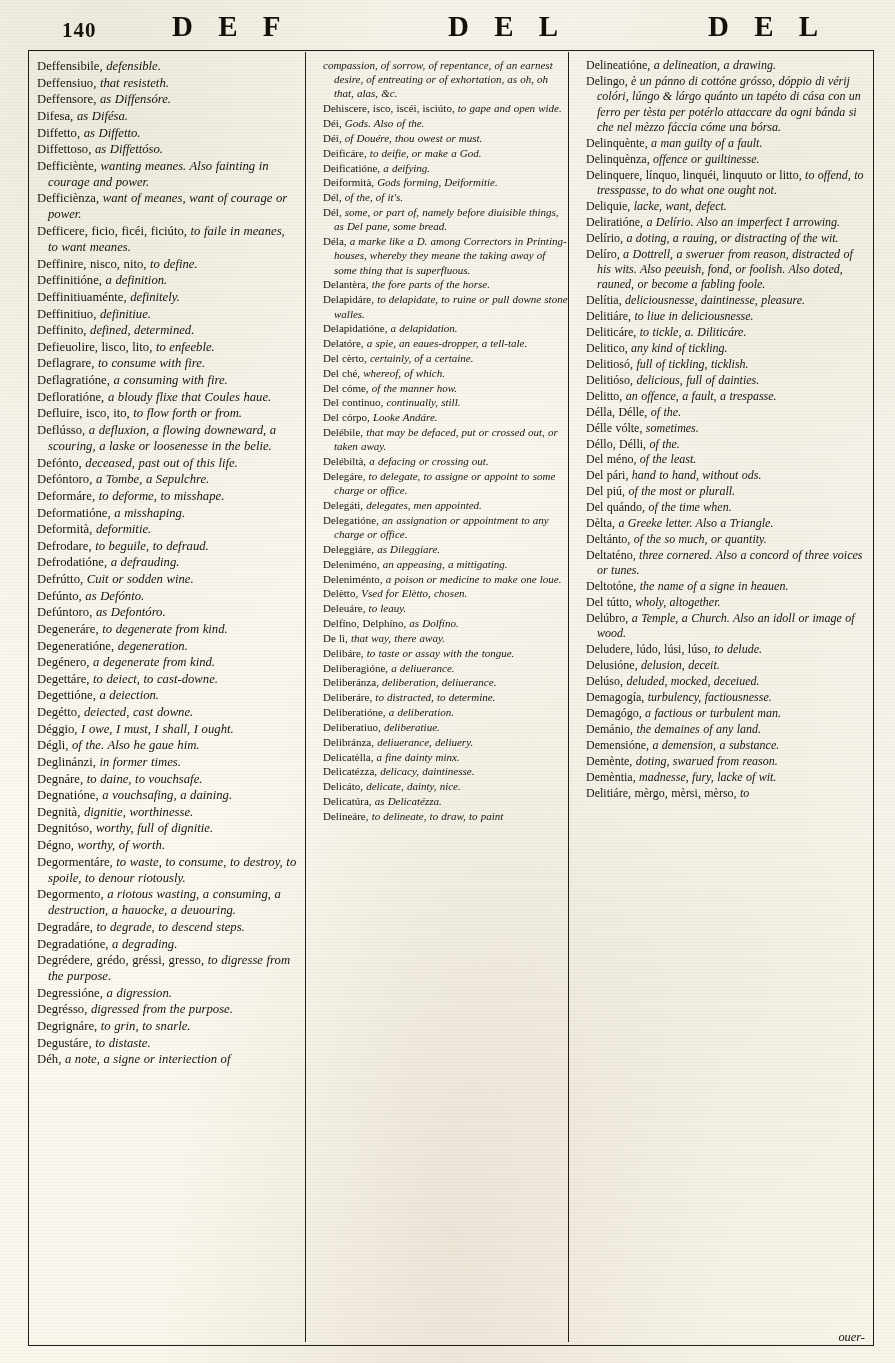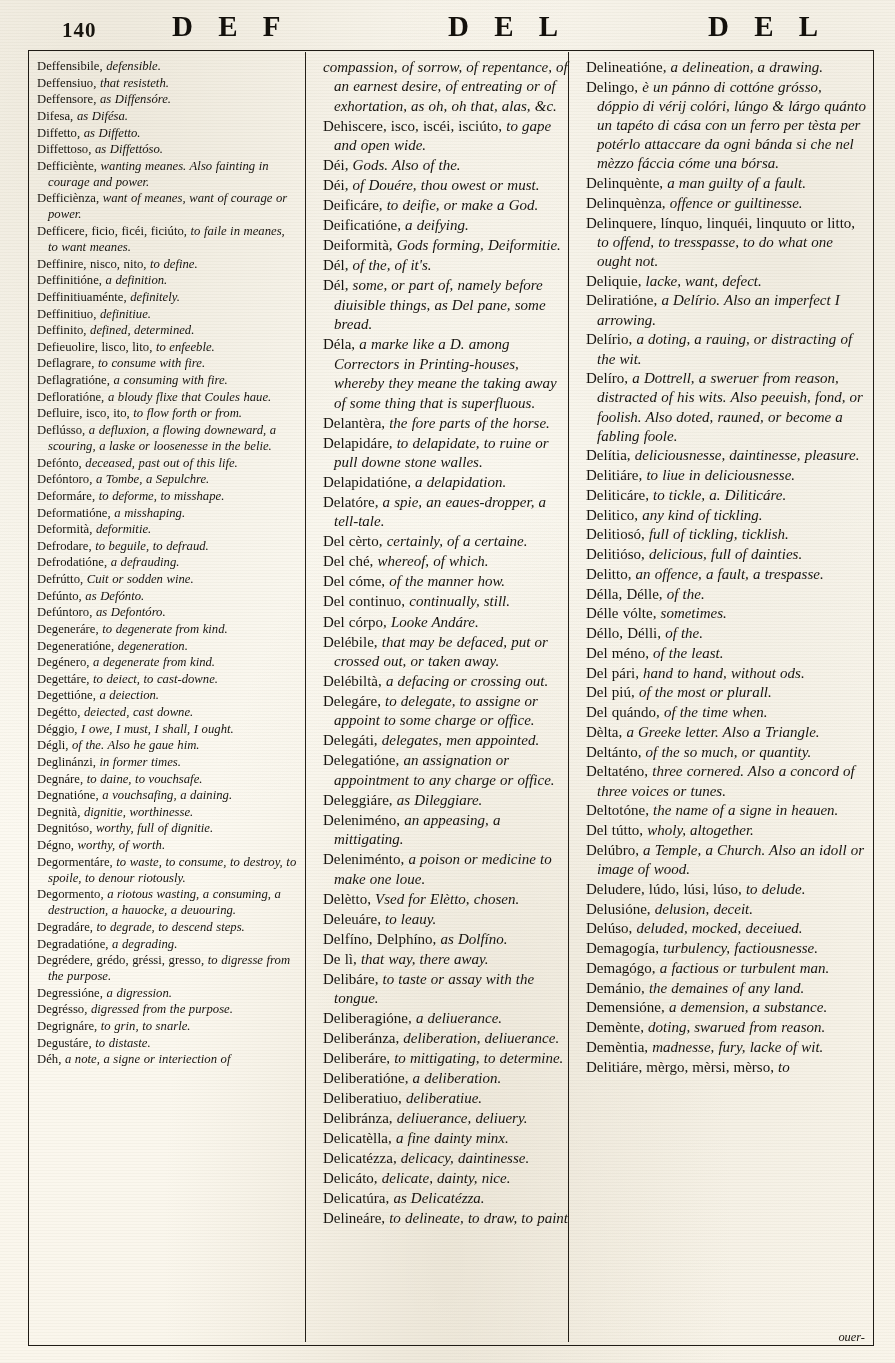--- a/index.html
+++ b/index.html
@@ -130,22 +130,22 @@
     word-spacing: 0.4px;
   }
   .hw {
     font-weight: 400;
     font-style: normal;
   }
   .gl {
     font-style: italic;
   }
   .col-1 .entry { font-size: 12.7px; line-height: 1.262; }
-  .col-2 .entry { font-size: 15px; line-height: 1.295; }
-  .col-3 .entry { font-size: 15px; line-height: 1.278; }
+  .col-2 .entry { font-size: 11px; line-height: 1.295; }
+  .col-3 .entry { font-size: 12px; line-height: 1.278; }
 
   .catch {
     position: absolute;
     right: 30px;
     top: 1330px;
     font-size: 12.4px;
     font-style: italic;
     color: #17140f;
   }
   
@@ -265,21 +265,21 @@
         <p class="entry"><span class="hw">Deleggiáre,</span> <span class="gl">as Dileggiare.</span></p>
         <p class="entry"><span class="hw">Deleniméno,</span> <span class="gl">an appeasing, a mittigating.</span></p>
         <p class="entry"><span class="hw">Deleniménto,</span> <span class="gl">a poison or medicine to make one loue.</span></p>
         <p class="entry"><span class="hw">Delètto,</span> <span class="gl">Vsed for Elètto, chosen.</span></p>
         <p class="entry"><span class="hw">Deleuáre,</span> <span class="gl">to leauy.</span></p>
         <p class="entry"><span class="hw">Delfíno, Delphíno,</span> <span class="gl">as Dolfíno.</span></p>
         <p class="entry"><span class="hw">De lì,</span> <span class="gl">that way, there away.</span></p>
         <p class="entry"><span class="hw">Delibáre,</span> <span class="gl">to taste or assay with the tongue.</span></p>
         <p class="entry"><span class="hw">Deliberagióne,</span> <span class="gl">a deliuerance.</span></p>
         <p class="entry"><span class="hw">Deliberánza,</span> <span class="gl">deliberation, deliuerance.</span></p>
-        <p class="entry"><span class="hw">Deliberáre,</span> <span class="gl">to mittigating, to determine.</span></p>
+        <p class="entry"><span class="hw">Deliberáre,</span> <span class="gl">to distracted, to determine.</span></p>
         <p class="entry"><span class="hw">Deliberatióne,</span> <span class="gl">a deliberation.</span></p>
         <p class="entry"><span class="hw">Deliberatiuo,</span> <span class="gl">deliberatiue.</span></p>
         <p class="entry"><span class="hw">Delibránza,</span> <span class="gl">deliuerance, deliuery.</span></p>
         <p class="entry"><span class="hw">Delicatèlla,</span> <span class="gl">a fine dainty minx.</span></p>
         <p class="entry"><span class="hw">Delicatézza,</span> <span class="gl">delicacy, daintinesse.</span></p>
         <p class="entry"><span class="hw">Delicáto,</span> <span class="gl">delicate, dainty, nice.</span></p>
         <p class="entry"><span class="hw">Delicatúra,</span> <span class="gl">as Delicatézza.</span></p>
         <p class="entry"><span class="hw">Delineáre,</span> <span class="gl">to delineate, to draw, to paint</span></p>
       </div>
     <div class="col col-3">

